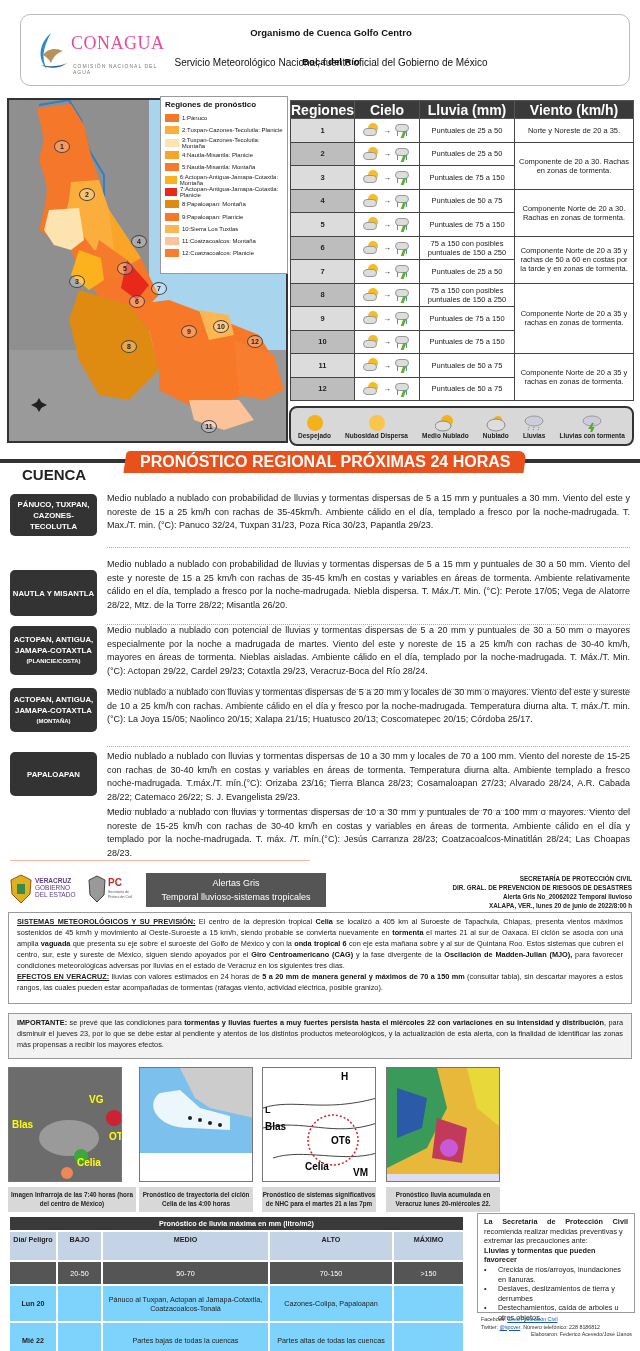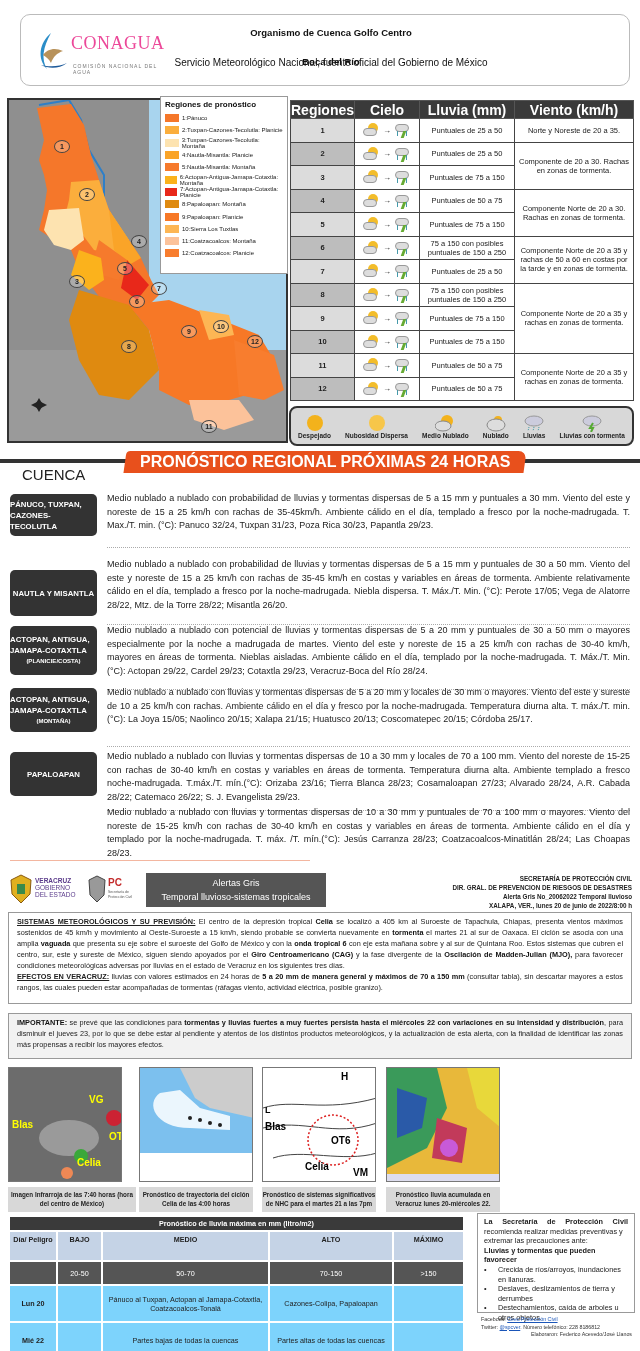--- a/index.html
+++ b/index.html
@@ -32,24 +32,24 @@
 .ic .rn2{position:absolute;left:2px;top:10px;width:10px;height:5px;border-left:1px dashed #49a;border-right:1px dashed #49a}
 .ic .bolt{position:absolute;left:7px;top:8px;width:3px;height:7px;background:#6a3;transform:skewX(-20deg)}
 .arr{font-size:8px}
 
 #il{left:289px;top:406px;width:345px;height:40px;background:#d8d8d8;border:2px solid #333;border-radius:8px;display:flex;justify-content:space-around;align-items:center;font-size:6.5px;font-weight:bold;text-align:center}
 #il .it{display:flex;flex-direction:column;align-items:center}
 
 #bar{left:0;top:459px;width:640px;height:4px;background:#333}
 #ban{left:125px;top:451px;width:400px;height:22px;background:#e8501c;color:#fff;font-weight:bold;font-size:16px;text-align:center;line-height:22px;border-radius:4px 8px 0 0;transform:skewX(-8deg)}
 #ban span{display:inline-block;transform:skewX(8deg)}
-#cuenca{left:22px;top:466px;font-weight:normal;font-size:15px;color:#222}
+#cuenca{left:22px;top:466px;font-weight:bold;font-size:15px;color:#222}
 
 .bas{position:absolute;left:10px;width:620px}
-.bl{position:absolute;left:0;width:87px;background:#333;color:#fff;font-weight:bold;font-size:7.8px;border-radius:5px;display:flex;align-items:center;justify-content:center;flex-direction:column;line-height:11px}
+.bl{position:absolute;left:0;width:87px;background:#333;color:#fff;font-weight:bold;font-size:7.8px;text-align:center;border-radius:5px;display:flex;align-items:center;justify-content:center;flex-direction:column;line-height:11px}
 .bl small{font-size:6px}
 .bt{position:absolute;left:97px;width:523px;font-size:9px;line-height:13.5px;text-align:justify;color:#222}
 .dots{position:absolute;left:97px;width:523px;border-top:1px dotted #aaa}
 #abox{left:146px;top:873px;width:180px;height:34px;background:#555;color:#fff;text-align:center;font-size:9px;line-height:14px;padding-top:3px}
 #aright{left:380px;top:874px;width:252px;text-align:right;font-size:6.3px;font-weight:bold;line-height:9px;color:#222}
 .box{position:absolute;left:8px;width:624px;border:1px solid #999;font-size:7.3px;line-height:11px;padding:3px 8px;color:#222;text-align:justify}
 .box b{color:#111}
 .box u{font-weight:bold}
 
 .img{position:absolute;top:1067px;width:114px;height:115px;border:1px solid #777;overflow:hidden}

